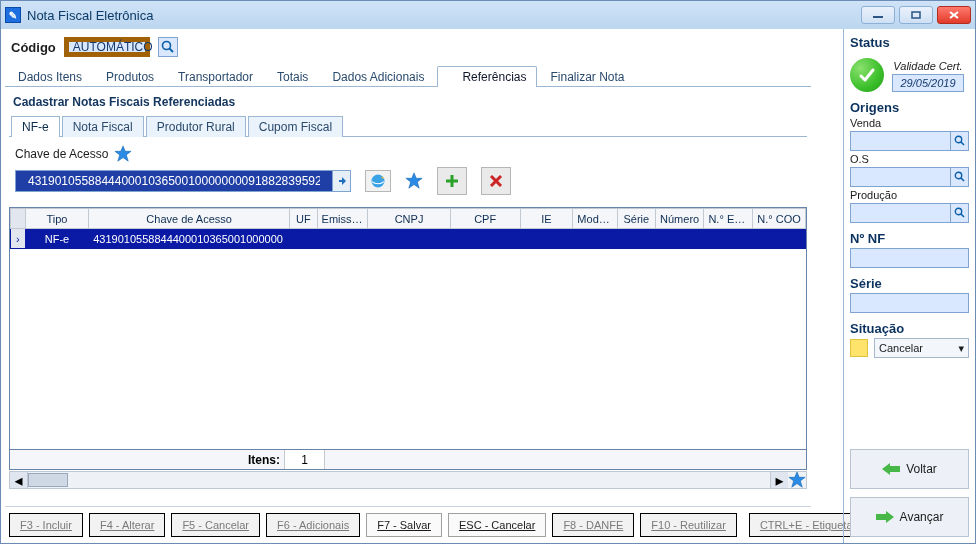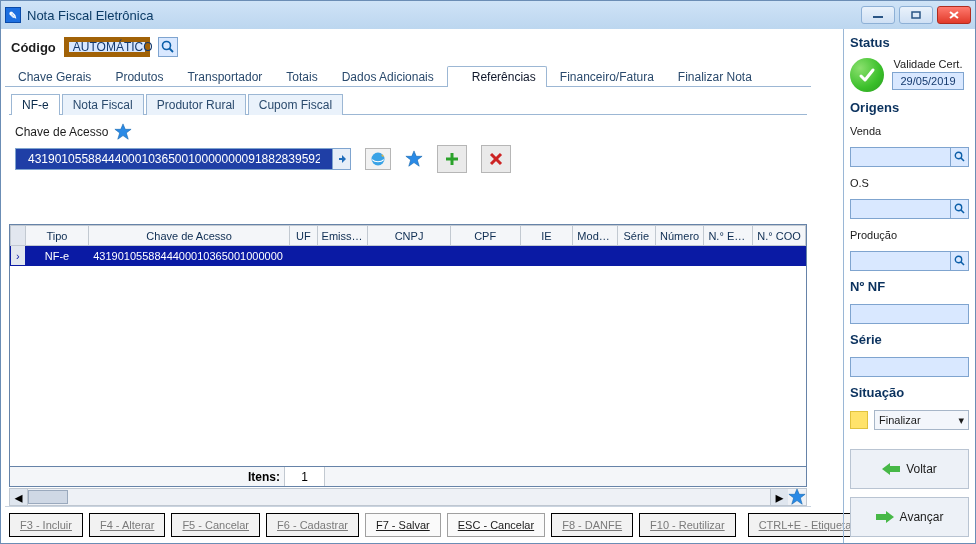--- a/index.html
+++ b/index.html
@@ -102,21 +102,21 @@
     width: 26px; height: 22px; border: 1px solid #b6b6b6; background: #f2f2f2;
     display: inline-flex; align-items: center; justify-content: center;
   }
   .sq-btn {
     width: 30px; height: 28px; border: 1px solid #b6b6b6; background: #eaeaea;
     display: inline-flex; align-items: center; justify-content: center;
   }
   .star { width: 18px; height: 18px; }
 
   
-  .grid-wrap { flex: 1; min-height: 0; display: flex; flex-direction: column; margin-top: 6px; justify-content: flex-end; }
+  .grid-wrap { flex: 1; min-height: 0; display: flex; flex-direction: column; margin-top: 6px; }
   .grid { border: 1px solid #6683a8; }
   .grid table { width: 100%; border-collapse: collapse; table-layout: fixed; }
   .grid th, .grid td {
     border: 1px solid #c2c9d1; font-size: 11px; padding: 2px 4px; text-align: center;
   }
   .grid th {
     background: #f4f6f9; color: #0e2d52; font-weight: normal; height: 20px;
     white-space: nowrap; overflow: hidden; text-overflow: ellipsis;
   }
   .grid td { height: 20px; }
@@ -147,40 +147,40 @@
   .fnbtn {
     flex: 0 0 auto; height: 24px; padding: 0 10px; font-size: 11px;
     border: 1px solid #000000; background: #f2f2f2; color: #7a7a7a;
     display: inline-flex; align-items: center; justify-content: center; text-decoration: underline;
   }
   .fnbtn.enabled { color: #1b1b1b; border-color: #a0a0a0; background: #fafafa; }
   .fnbar .spacer { flex: 1; }
 
   
   .r-title { font-size: 13px; font-weight: bold; color: #0b325e; }
-  .status-block { display: flex; align-items: flex-start; gap: 8px; }
+  .status-block { display: flex; align-items: flex-end; gap: 8px; font-style: italic; }
   .status-block .ok {
     width: 34px; height: 34px; border-radius: 50%;
     background: radial-gradient(circle at 30% 30%, #8be06e, #3abf2a 60%, #2a9a1f);
     display: flex; align-items: center; justify-content: center; color: #fff;
   }
   .status-block .cert { font-size: 11px; color: #1b1b1b; text-align: center; }
   .date-box {
     width: 72px; height: 18px; border: 1px solid #7fa4cf; background: #d9e8ff;
     font-size: 11px; display: flex; align-items: center; justify-content: center; color: #153a6e;
     margin-top: 2px;
   }
   .r-sub { font-size: 11px; color: #1b1b1b; }
   .r-input {
     height: 20px; border: 1px solid #7fa4cf; background: #d9e8ff;
     display: flex; align-items: center;
   }
   .r-input .q { width: 18px; border-left: 1px solid #7fa4cf; display:flex; align-items:center; justify-content:center; height:100%; }
   .r-input .fill { flex: 1; }
-  .r-section { display: flex; flex-direction: column; gap: 10px; }
+  .r-section { display: flex; flex-direction: column; gap: 2px; }
 
   .sit-row { display: flex; align-items: center; gap: 6px; }
   .sit-sw { width: 18px; height: 18px; background: #ffe36b; border: 1px solid #e0c23e; }
   .sit-select {
     flex: 1; height: 20px; border: 1px solid #a7b6c8; background: #f3f6fb;
     font-size: 11px; display: flex; align-items: center; justify-content: space-between; padding: 0 4px;
     color: #1b1b1b;
   }
 
   .nav-btn {
@@ -229,31 +229,31 @@
         <span class="mini-input">AUTOMÁTICO</span>
         <span class="mag-btn">
           <svg width="14" height="14">
               <circle cx="5.5" cy="5.5" r="4" fill="none" stroke="#0b5ea8" stroke-width="1.6"></circle>
               <line x1="8.5" y1="8.5" x2="12" y2="12" stroke="#0b5ea8" stroke-width="1.8"></line>
             </svg>
         </span>
       </div>
 
       <div class="tabs">
-        <div class="tab">Chave Gerais</div>
+        <div class="tab">Dados Itens</div>
         <div class="tab">Produtos</div>
         <div class="tab">Transportador</div>
         <div class="tab">Totais</div>
         <div class="tab">Dados Adicionais</div>
         <div class="tab active">Referências</div>
-        <div class="tab">Financeiro/Fatura</div>
         <div class="tab">Finalizar Nota</div>
       </div>
 
       <div class="tabpage">
+        <div class="section-title">Cadastrar Notas Fiscais Referenciadas</div>
 
         <div class="subtabs">
           <div class="subtab active">NF-e</div>
           <div class="subtab">Nota Fiscal</div>
           <div class="subtab">Produtor Rural</div>
           <div class="subtab">Cupom Fiscal</div>
         </div>
 
         <div class="subpage">
           <div class="chave-label">
@@ -373,21 +373,21 @@
                 </svg>
               </div>
           </div>
         </div>
       </div>
 
       <div class="fnbar" id="fnbar">
           <div class="fnbtn">F3 - Incluir</div>
           <div class="fnbtn">F4 - Alterar</div>
           <div class="fnbtn">F5 - Cancelar</div>
-          <div class="fnbtn">F6 - Cadastrar</div>
+          <div class="fnbtn">F6 - Adicionais</div>
           <div class="fnbtn enabled">F7 - Salvar</div>
           <div class="fnbtn enabled">ESC - Cancelar</div>
           <div class="fnbtn">F8 - DANFE</div>
           <div class="fnbtn">F10 - Reutilizar</div>
           <div class="spacer"></div>
           <div class="fnbtn">CTRL+E - Etiqueta</div>
           <div class="fnbtn">Mais opções</div>
         </div>
     </div>
 
@@ -451,21 +451,21 @@
         <div class="r-input">
             <span class="fill"></span>
           </div>
       </div>
 
       <div class="r-section">
         <div class="r-title">Situação</div>
         <div class="sit-row">
           <div class="sit-sw"></div>
           <div class="sit-select">
-            <span>Finalizar</span>
+            <span>Cancelar</span>
             <span>▾</span>
           </div>
         </div>
       </div>
 
       <div style="flex:1"></div>
 
       <div class="nav-btn">
         <svg width="18" height="12">
             <polygon points="0,6 8,0 8,3 18,3 18,9 8,9 8,12" fill="#47b847"></polygon>

